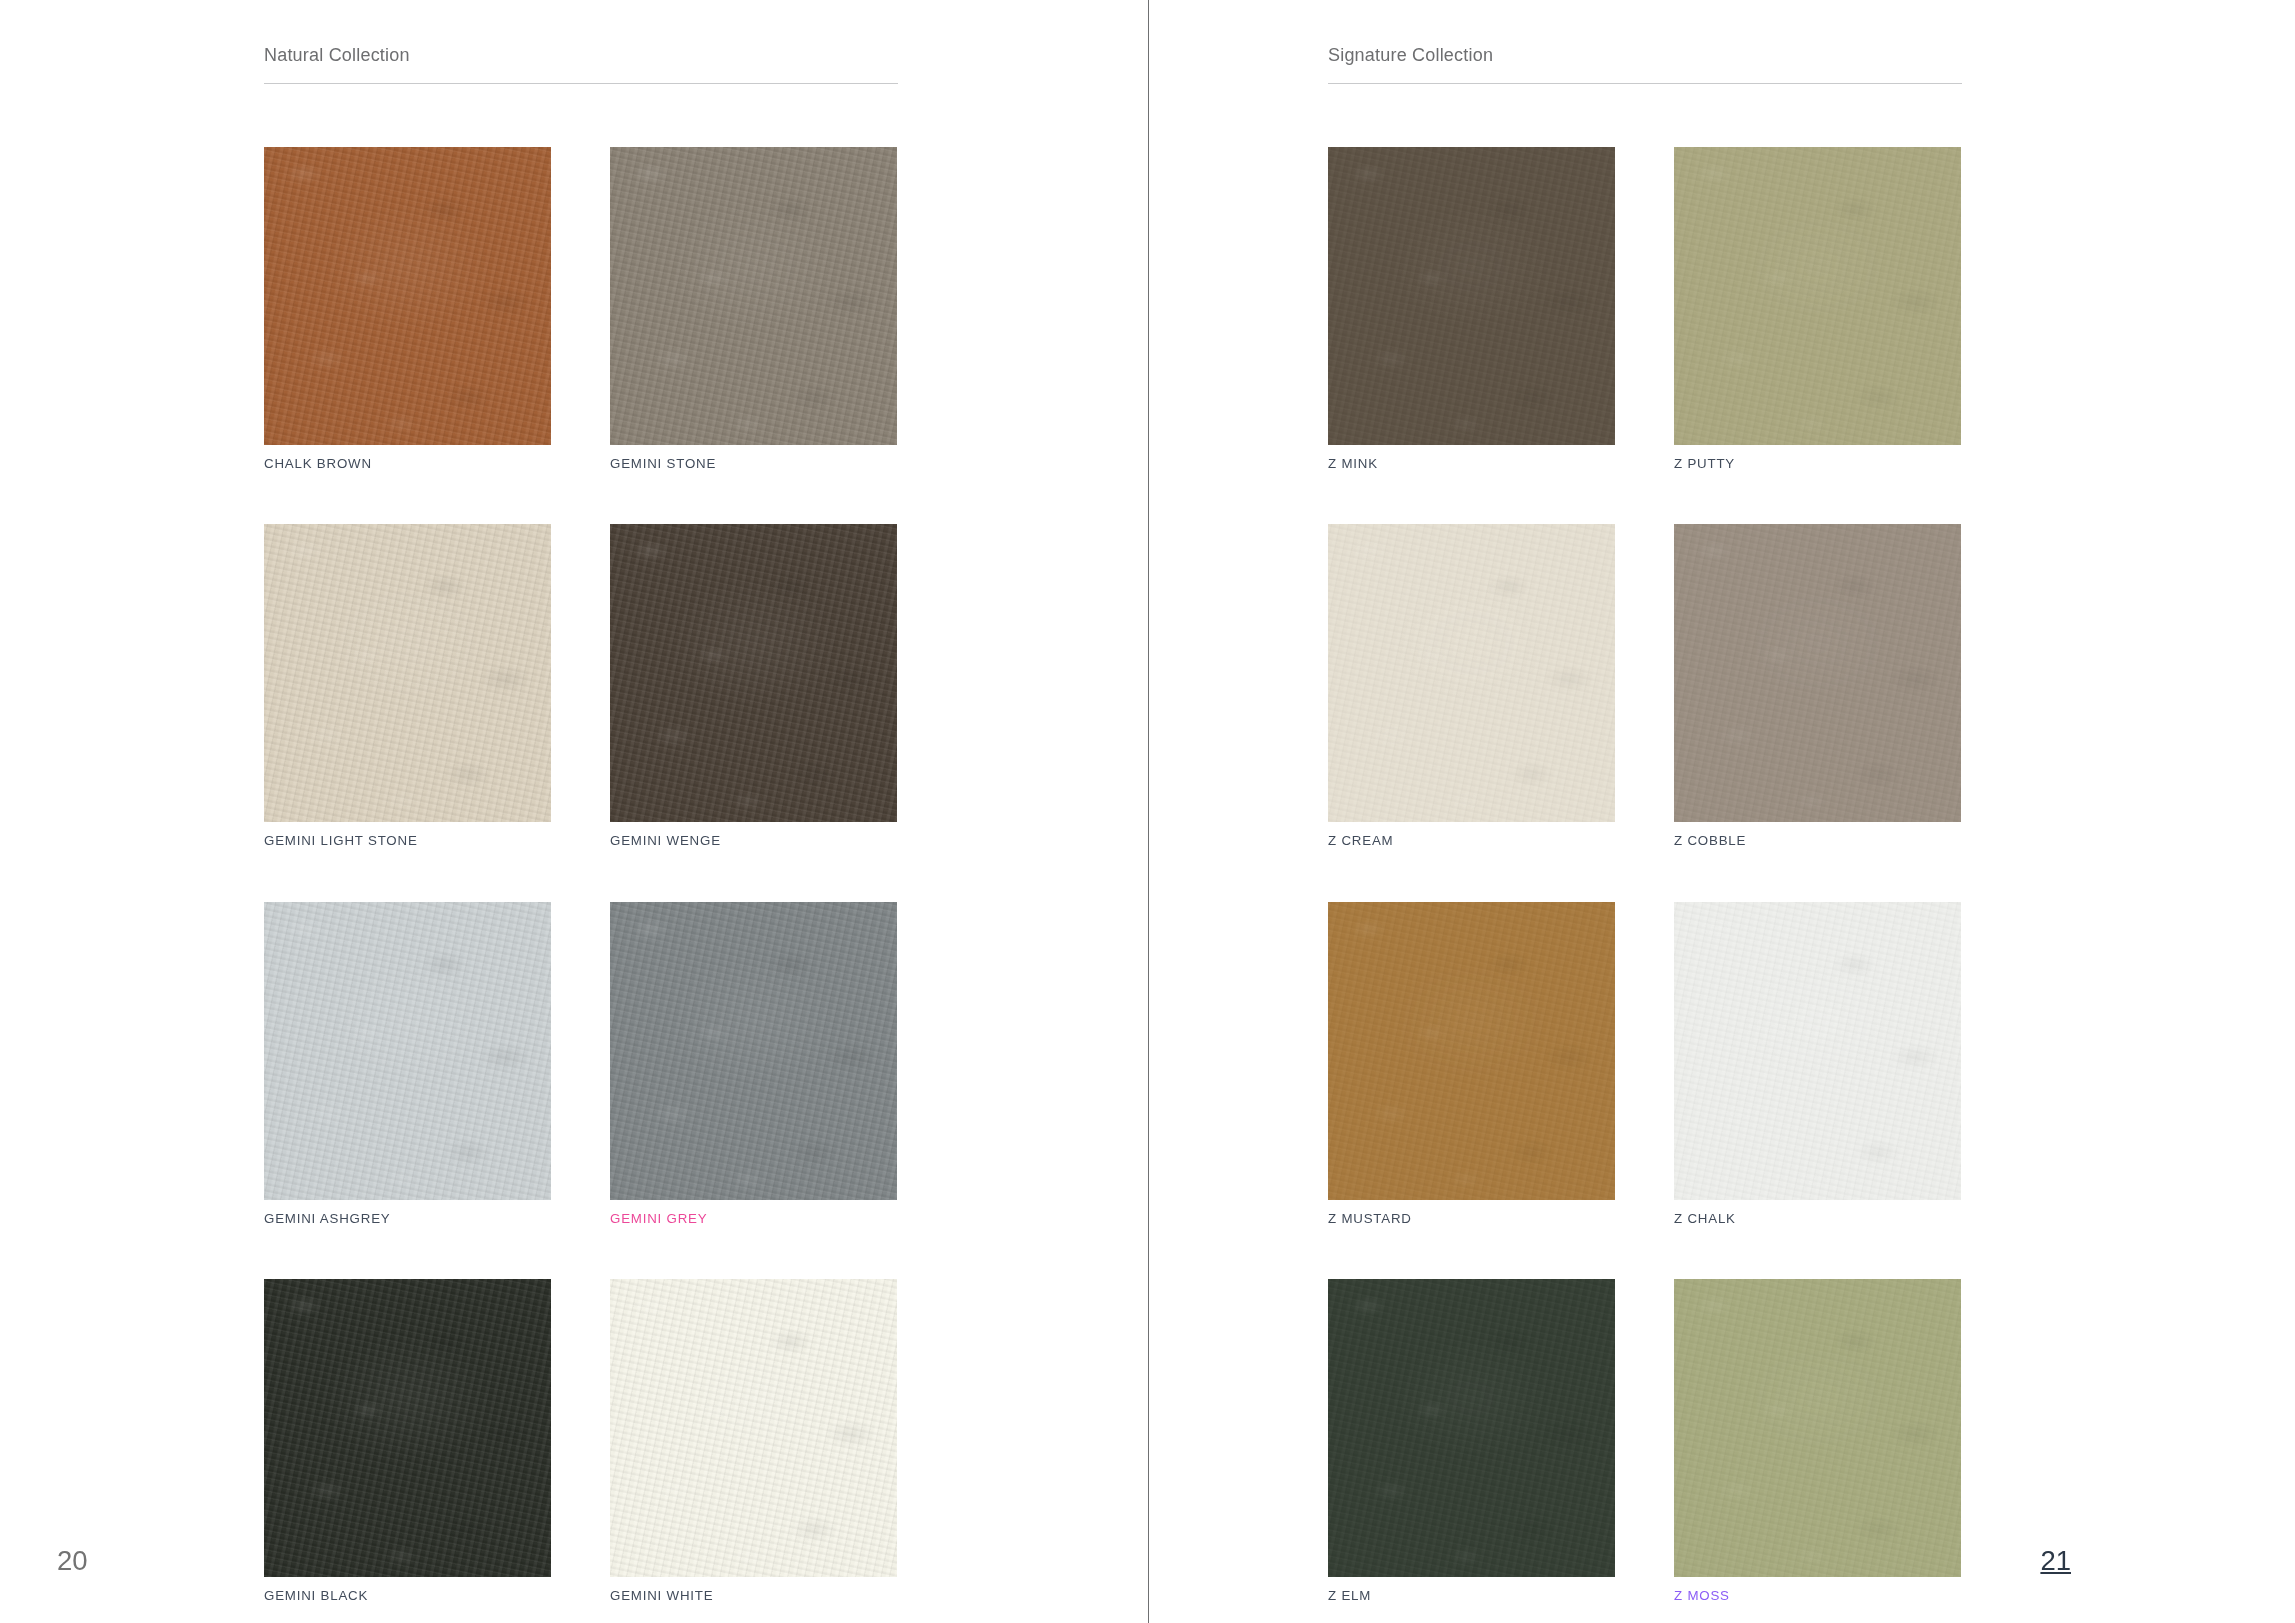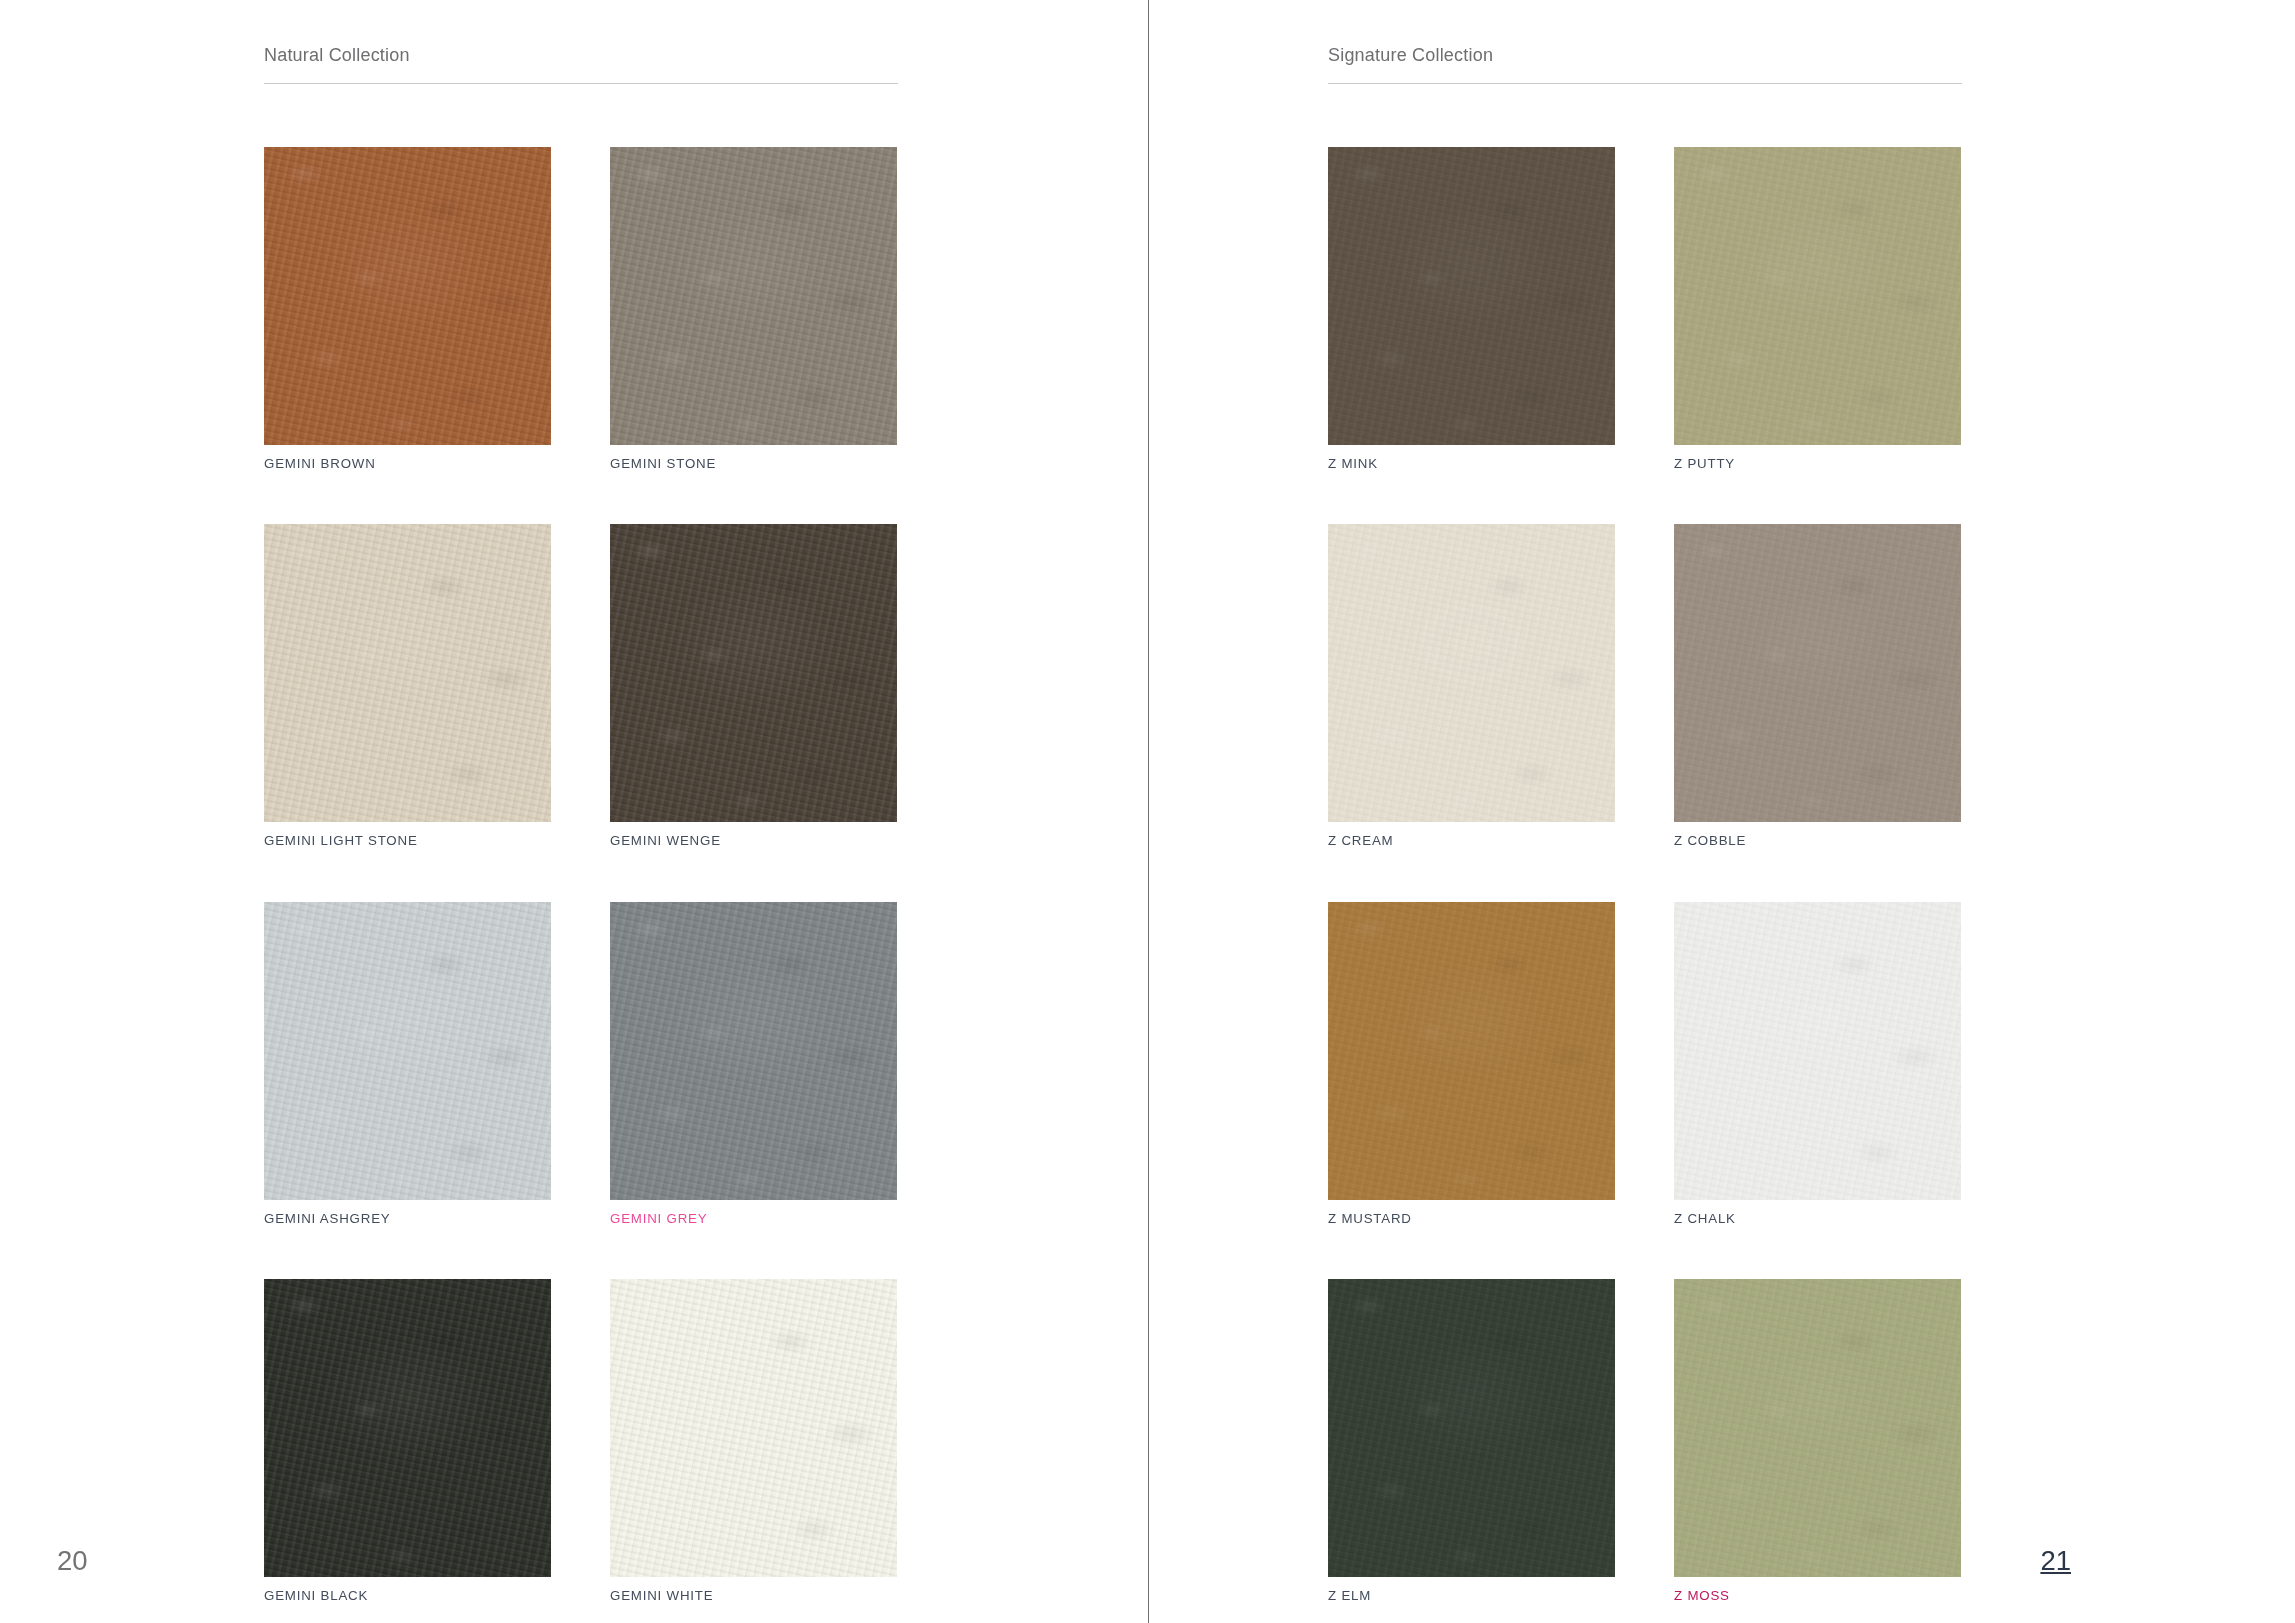--- a/index.html
+++ b/index.html
@@ -170,21 +170,21 @@
 
       <div class="collection-header">
         <div class="collection-title" style="color: rgb(109, 110, 112);">Natural Collection</div>
         <div class="header-rule" style="background: rgb(201, 202, 204);"></div>
       </div>
 
       <div class="swatch-grid">
 
         <div class="swatch-cell">
           <div class="swatch-chip" style="background-color: rgb(163, 95, 52);"></div>
-          <div class="swatch-label" style="color: rgb(65, 75, 90);">GEMINI BROWN</div>
+          <div class="swatch-label" style="color: rgb(65, 75, 90);">CHALK BROWN</div>
         </div>
 
         <div class="swatch-cell">
           <div class="swatch-chip" style="background-color: rgb(138, 129, 116);"></div>
           <div class="swatch-label" style="color: rgb(65, 75, 90);">GEMINI STONE</div>
         </div>
 
         <div class="swatch-cell">
           <div class="swatch-chip" style="background-color: rgb(221, 211, 192);"></div>
           <div class="swatch-label" style="color: rgb(65, 75, 90);">GEMINI LIGHT STONE</div>
@@ -263,21 +263,21 @@
           <div class="swatch-label" style="color: rgb(65, 75, 90);">Z CHALK</div>
         </div>
 
         <div class="swatch-cell">
           <div class="swatch-chip" style="background-color: rgb(52, 62, 51);"></div>
           <div class="swatch-label" style="color: rgb(65, 75, 90);">Z ELM</div>
         </div>
 
         <div class="swatch-cell">
           <div class="swatch-chip" style="background-color: rgb(167, 171, 127);"></div>
-          <div class="swatch-label" style="color: #be185d;">Z MOSS</div>
+          <div class="swatch-label" style="color: #8b5cf6;">Z MOSS</div>
         </div>
 
       </div>
     </div>
 
     <div class="page-number" style="color: rgb(43, 55, 70);">21</div>
   </div>
 
 </div>
 

